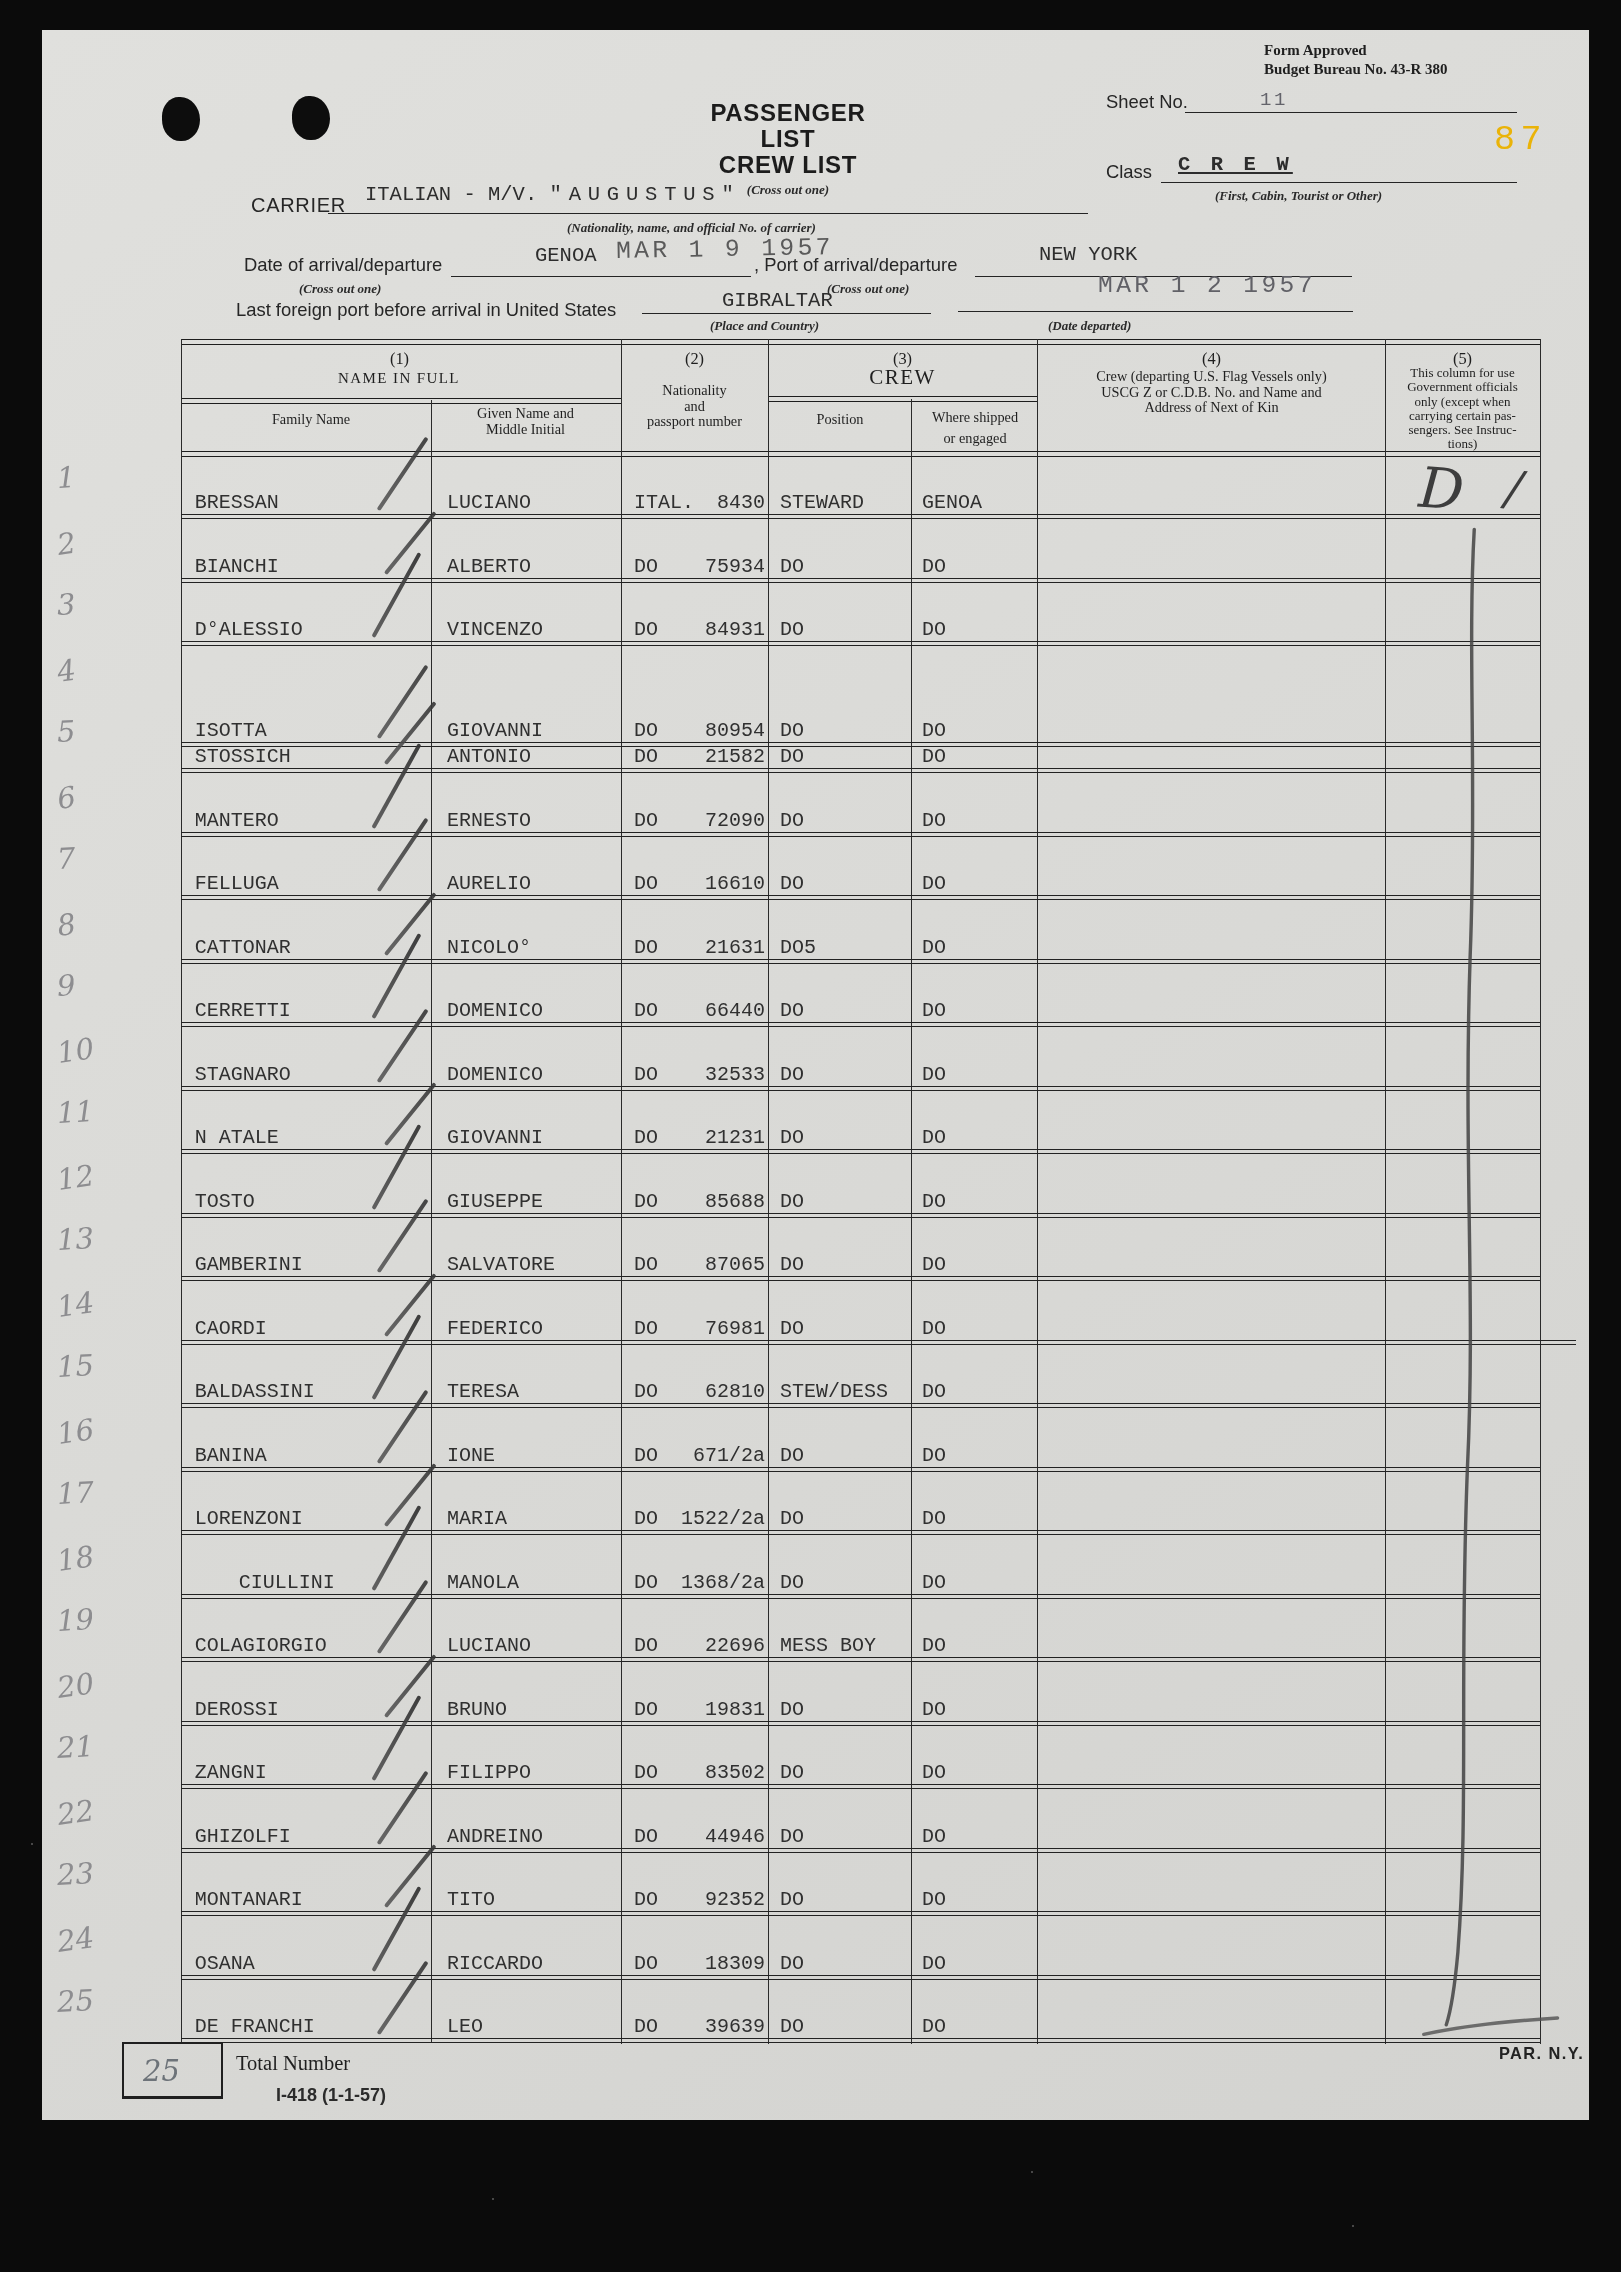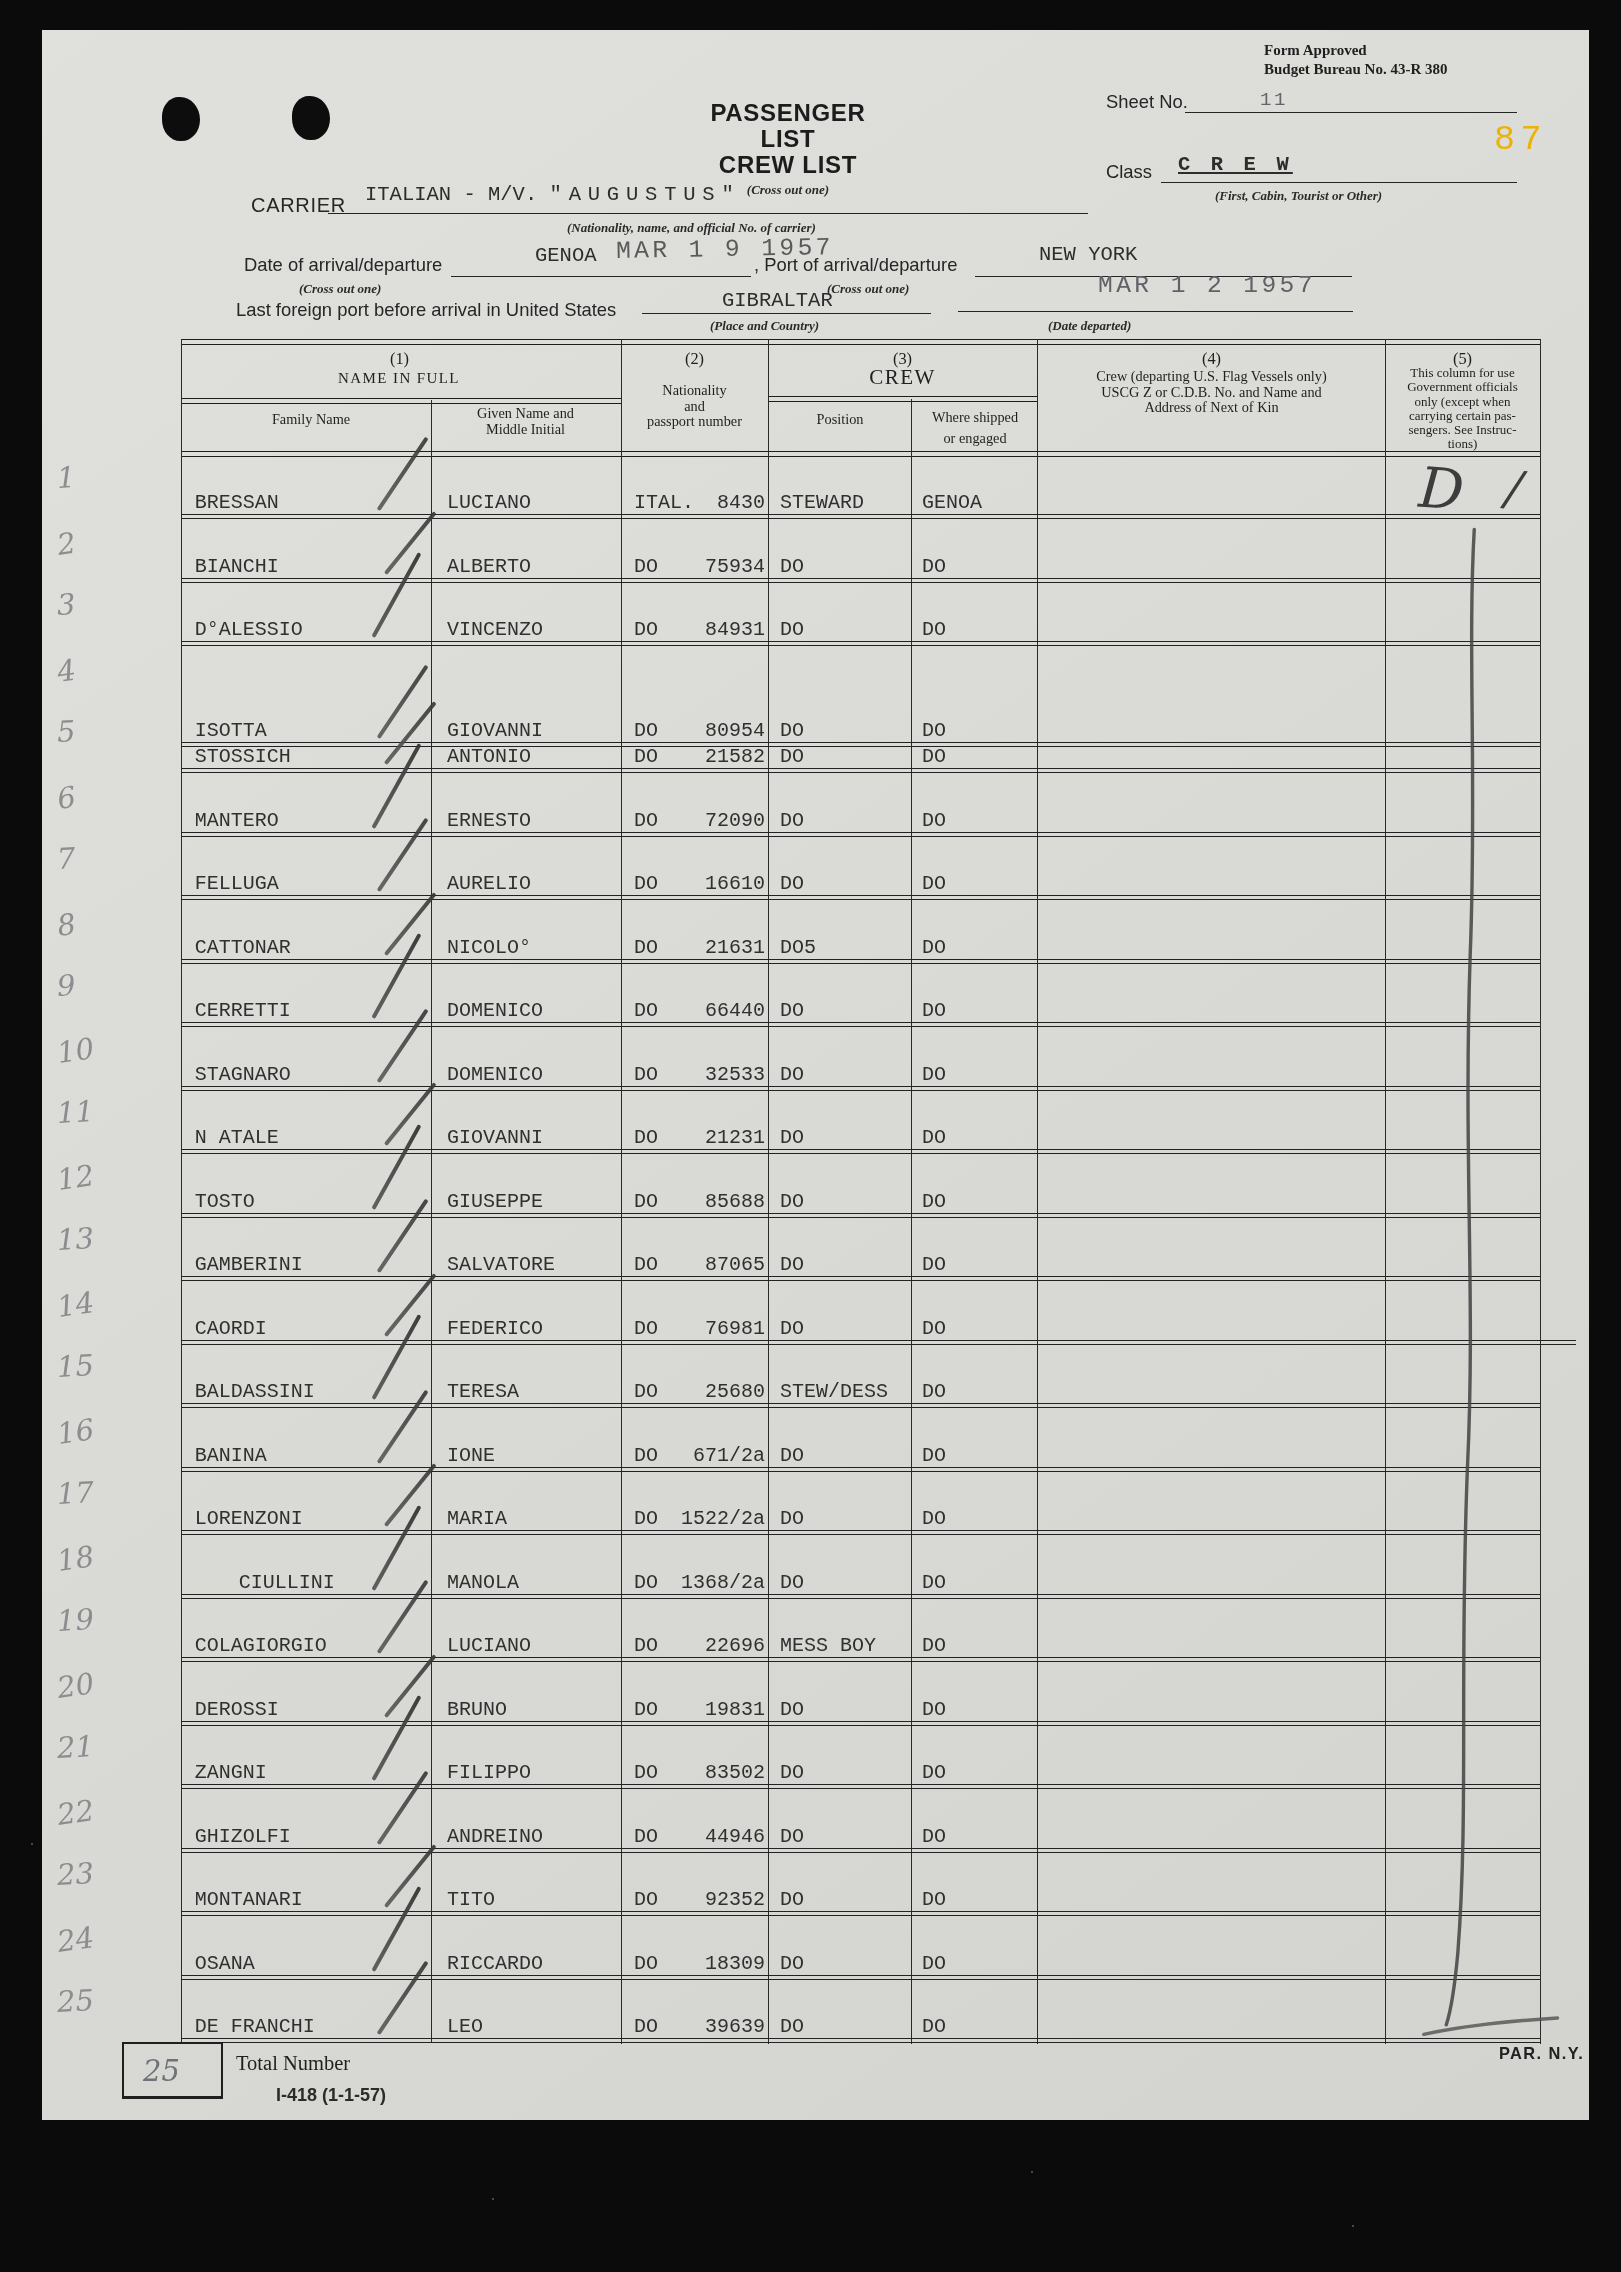--- a/index.html
+++ b/index.html
@@ -288,21 +288,21 @@
           <span class="cell cell-passport">76981</span>
           <span class="cell cell-position" style="left: 599px;">DO</span>
           <span class="cell cell-shipped" style="left: 741px;">DO</span>
           <i class="slash v1"></i>
           <b class="rowline"></b>
         </div>
         <div class="trow" style="top: 1006px;">
           <span class="cell cell-family" style="left: 13.7px;">BALDASSINI</span>
           <span class="cell cell-given" style="left: 266px;">TERESA</span>
           <span class="cell cell-nat" style="left: 453px;">DO</span>
-          <span class="cell cell-passport">25680</span>
+          <span class="cell cell-passport">62810</span>
           <span class="cell cell-position" style="left: 599px;">STEW/DESS</span>
           <span class="cell cell-shipped" style="left: 741px;">DO</span>
           <i class="slash v2"></i>
           <b class="rowline"></b>
         </div>
         <div class="trow" style="top: 1070px;">
           <span class="cell cell-family" style="left: 13.7px;">BANINA</span>
           <span class="cell cell-given" style="left: 266px;">IONE</span>
           <span class="cell cell-nat" style="left: 453px;">DO</span>
           <span class="cell cell-passport">671/2a</span>

